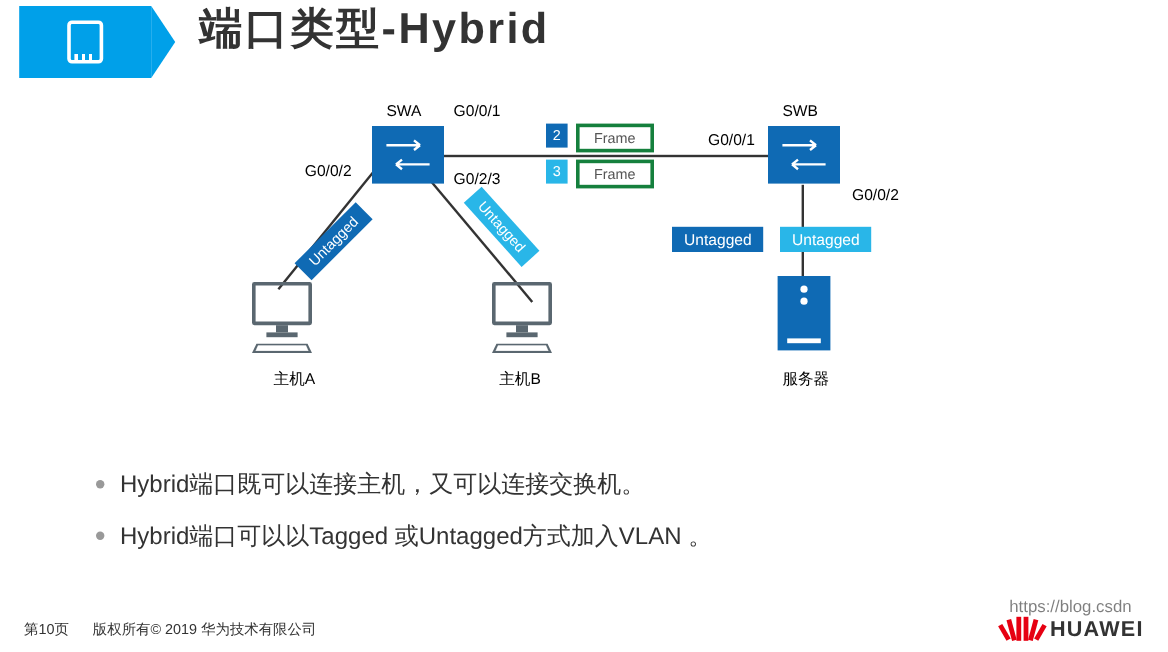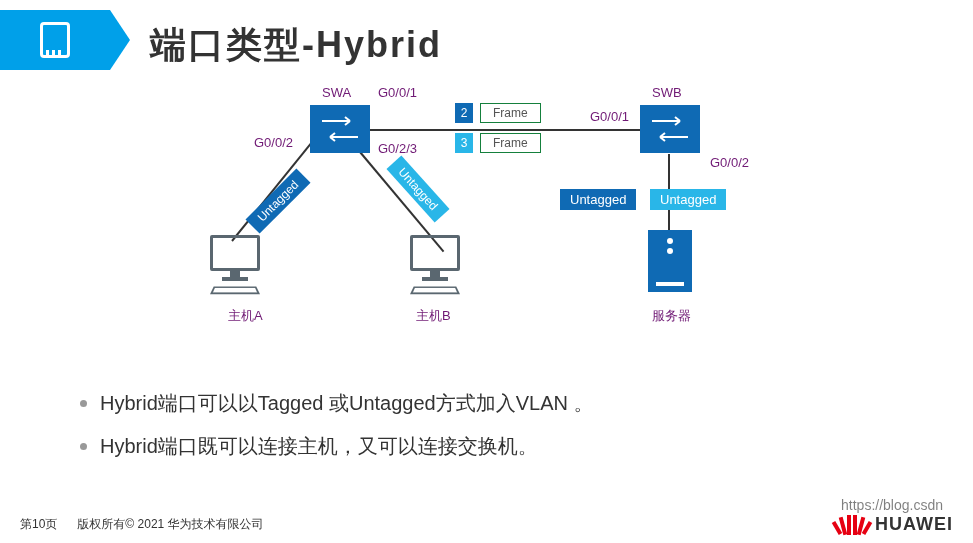--- a/index.html
+++ b/index.html
@@ -1,53 +1,53 @@
 <!DOCTYPE html>
 <html><head>
 <meta charset="utf-8">
 <style>
 *{margin:0;padding:0;box-sizing:border-box}
 body{width:973px;height:543px;font-family:"Microsoft YaHei",Arial,sans-serif;background:#fff;position:relative;overflow:hidden}
-.header{display:flex;align-items:flex-end;height:70px;padding-left:0}
+.header{display:flex;align-items:flex-start;height:70px;padding-left:16px}
 .tab-shape{width:110px;height:60px;background:#00a0e9;display:flex;align-items:center;justify-content:center;position:relative;margin-top:5px}
 .tab-shape::after{content:"";position:absolute;right:-20px;top:0;border-left:20px solid #00a0e9;border-top:30px solid transparent;border-bottom:30px solid transparent}
 .tab-icon{width:30px;height:36px;border:3px solid #fff;border-radius:4px;position:relative}
 .tab-icon::after{content:"";position:absolute;bottom:-1px;left:3px;right:3px;height:6px;background:repeating-linear-gradient(90deg,#fff 0 3px,transparent 3px 6px)}
 .title{font-size:36px;font-weight:bold;color:#333;margin-left:40px;letter-spacing:2px}
 .diagram{position:relative;width:100%;height:260px;margin-top:15px}
 .switch{position:absolute;width:60px;height:48px;background:#0f6ab4;display:flex;flex-direction:column;justify-content:center;align-items:center;gap:4px}
 .switch svg{display:block}
 .swa{left:310px;top:20px}
 .swb{left:640px;top:20px}
 .pc{position:absolute;width:70px;height:60px}
 .pc .monitor{width:50px;height:36px;border:3px solid #5a6770;border-radius:2px;margin:0 auto}
 .pc .stand{width:10px;height:6px;background:#5a6770;margin:0 auto}
 .pc .base{width:26px;height:4px;background:#5a6770;margin:0 auto}
 .pc .kb{width:46px;height:10px;border:2px solid #5a6770;margin:4px auto 0;transform:perspective(40px) rotateX(40deg)}
 .pcA{left:200px;top:150px}
 .pcB{left:400px;top:150px}
 .server{position:absolute;left:648px;top:145px;width:44px;height:62px;background:#0f6ab4;display:flex;flex-direction:column;align-items:center;padding-top:8px;gap:4px}
 .server .led{width:6px;height:6px;border-radius:50%;background:#fff}
 .server .slot{width:28px;height:4px;background:#fff;margin-top:auto;margin-bottom:6px}
-.label{position:absolute;font-size:13px;color:#701a75}
+.label{position:absolute;font-size:13px;color:#000000}
 .tag{position:absolute;color:#fff;font-size:12px;padding:3px 10px;transform:rotate(-45deg);transform-origin:center}
 .tag.dark{background:#0f6ab4}
 .tag.light{background:#29b6e8}
-.frame-box{position:absolute;border:1px solid #15803d;font-size:12px;color:#555;padding:2px 12px}
+.frame-box{position:absolute;border:3px solid #15803d;font-size:12px;color:#555;padding:2px 12px}
 .num-box{position:absolute;background:#0f6ab4;color:#fff;font-size:12px;width:18px;height:20px;display:flex;align-items:center;justify-content:center}
 .num-box.light{background:#29b6e8}
 .untag{position:absolute;color:#fff;font-size:13px;padding:3px 10px}
 .untag.dark{background:#0f6ab4}
 .untag.light{background:#29b6e8}
 .line{position:absolute;background:#333;height:2px;transform-origin:left center}
 .bullets{position:absolute;left:80px;top:390px}
 .bullets li{list-style:none;font-size:20px;color:#333;margin-bottom:16px;position:relative;padding-left:20px}
 .bullets li::before{content:"";position:absolute;left:0;top:10px;width:7px;height:7px;background:#999;border-radius:50%}
 .footer{position:absolute;bottom:10px;left:20px;font-size:12px;color:#333;display:flex;align-items:center;gap:20px}
-.logo{position:absolute;bottom:8px;right:20px;display:flex;align-items:flex-end;gap:6px}
+.logo{position:absolute;bottom:8px;right:20px;display:flex;align-items:flex-start;gap:6px}
 .logo-mark{display:flex;gap:2px;align-items:flex-end}
 .logo-mark span{width:4px;background:#e60012;display:block}
 .logo-text{font-size:18px;font-weight:bold;color:#333;letter-spacing:1px}
 .watermark{position:absolute;right:30px;bottom:30px;color:#000000;font-size:14px;opacity:0.5}
 </style>
 </head>
 <body>
 
 <div class="header">
   <div class="tab-shape">
@@ -117,27 +117,27 @@
       <div class="led"></div>
       <div class="slot"></div>
   </div>
 
   <div class="label" style="left:228px;top:222px">主机A</div>
   <div class="label" style="left:416px;top:222px">主机B</div>
   <div class="label" style="left:652px;top:222px">服务器</div>
 </div>
 
 <ul class="bullets">
+  <li>Hybrid端口既可以连接主机，又可以连接交换机。</li>
   <li>Hybrid端口可以以Tagged 或Untagged方式加入VLAN 。</li>
-  <li>Hybrid端口既可以连接主机，又可以连接交换机。</li>
 </ul>
 
 <div class="footer">
   <span>第10页</span>
-  <span>版权所有© 2021 华为技术有限公司</span>
+  <span>版权所有© 2019 华为技术有限公司</span>
 </div>
 
 <div class="logo">
   <div class="logo-mark">
     <span style="height:14px;transform:rotate(-30deg)"></span>
     <span style="height:18px;transform:rotate(-15deg)"></span>
     <span style="height:20px"></span>
     <span style="height:20px"></span>
     <span style="height:18px;transform:rotate(15deg)"></span>
     <span style="height:14px;transform:rotate(30deg)"></span>

